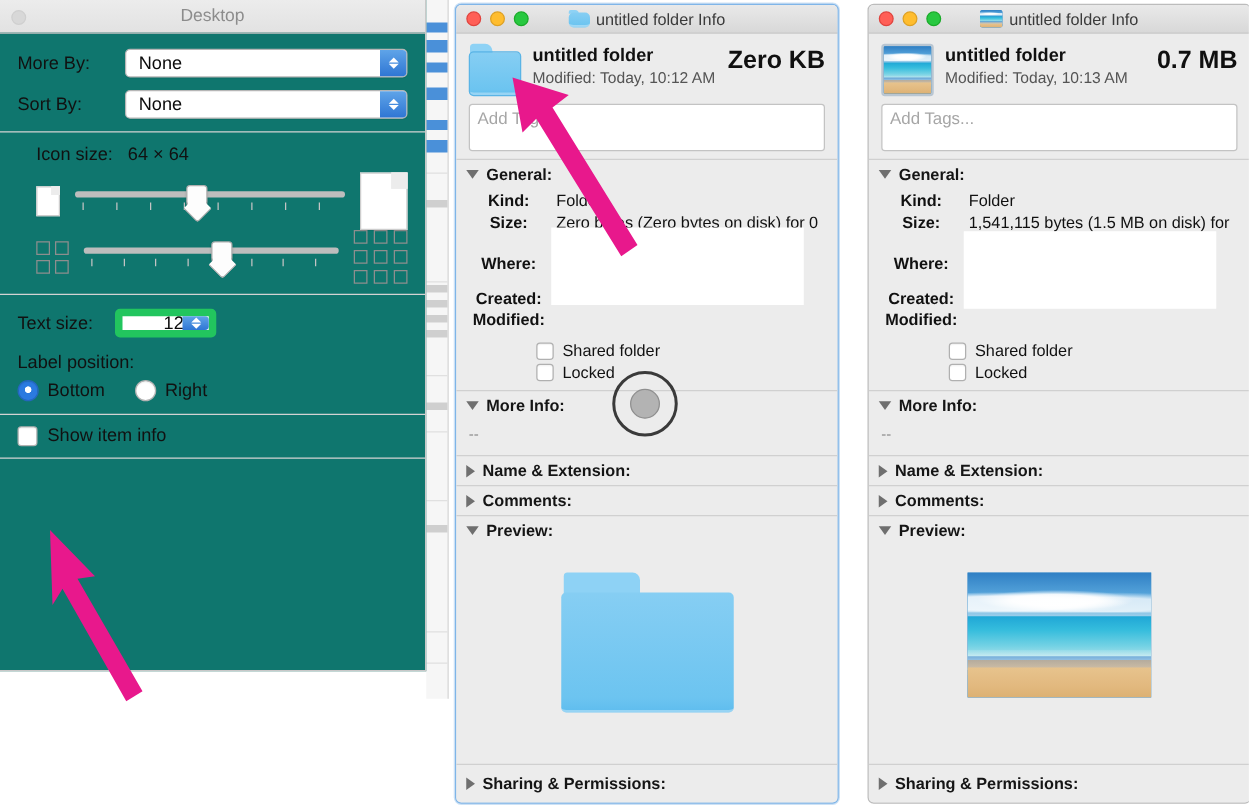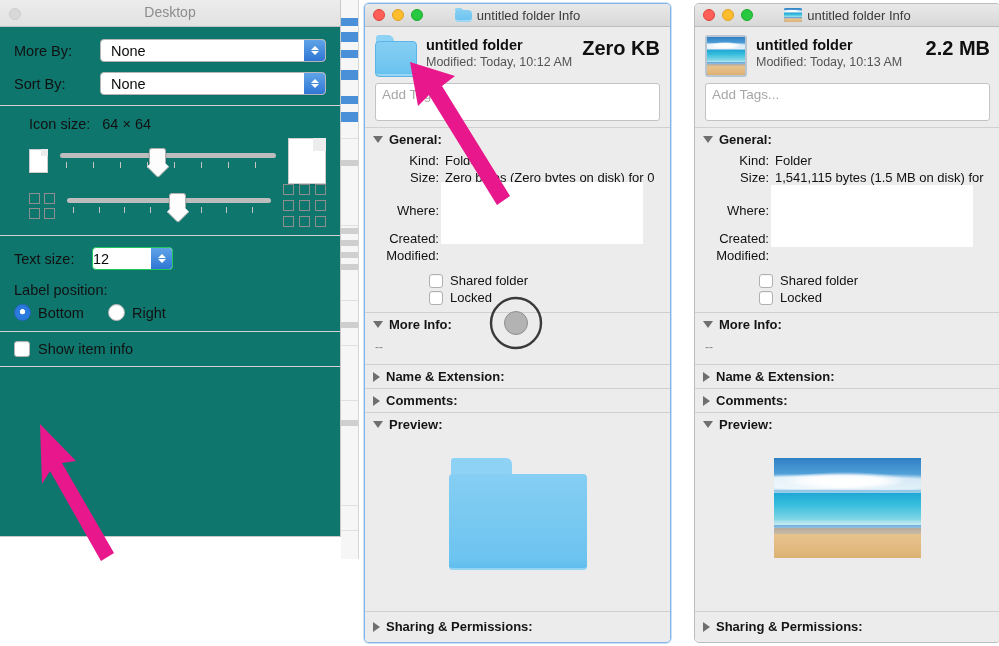--- a/index.html
+++ b/index.html
@@ -108,22 +108,22 @@
   .gridglyph { display:grid; gap:4px; }
   .gridglyph b { display:block; border:1.5px solid #8e8e8e; background:transparent; }
   .gridglyph.g2 { grid-template-columns: repeat(2,1fr); }
   .gridglyph.g2 b { width:11px; height:11px; }
   .gridglyph.g3 { grid-template-columns: repeat(3,1fr); gap:5px; }
   .gridglyph.g3 b { width:11px; height:11px; }
 
   
   .stepper {
     position:relative; width:81px; height:23px; background:#fff;
-    border:1px solid #22c55e; border-radius:4px;
-    display:flex; align-items:center; justify-content:flex-start;
+    border:6px solid #22c55e; border-radius:4px;
+    display:flex; align-items:center; justify-content:flex-end;
     font-size:14.5px; color:#0b0b0b; padding-right:20px;
   }
   .stepper .arrows{
     position:absolute; right:0; top:0; bottom:0; width:21px;
     background: linear-gradient(to bottom,#5fa4e8,#2f76d4);
     border-radius:0 3px 3px 0;
     display:flex;flex-direction:column;align-items:center;justify-content:center;gap:1px;
   }
   .stepper .arrows i{display:block;width:0;height:0;}
   .stepper .arrows .up{border-left:4px solid transparent;border-right:4px solid transparent;border-bottom:4px solid #fff;}
@@ -208,21 +208,21 @@
   .sep { height:1px; background:#d0d0d0; }
 
   .disc { padding:4px 0 4px 8px; display:flex; align-items:center; gap:6px;
           font-size:13px; font-weight:bold; color:#151515; }
   .tri { width:0;height:0; }
   .tri.down { border-left:5px solid transparent;border-right:5px solid transparent;border-top:7px solid #6f6f6f; }
   .tri.right { border-top:5px solid transparent;border-bottom:5px solid transparent;border-left:7px solid #6f6f6f; }
 
   .kvs { padding: 2px 10px 6px 10px; position:relative; }
   .kv { display:flex; font-size:13px; color:#111; line-height:16px; margin-bottom:1px; }
-  .kv .k { width:70px; text-align:right; font-weight:normal; flex:none; padding-right:6px; }
+  .kv .k { width:70px; text-align:center; font-weight:bold; flex:none; padding-right:6px; }
   .kv .v { flex:1; }
   .kv.tall { min-height:16px; }
 
   .redact {
     position:absolute; background:#fff;
   }
 
   .cbrow { display:flex; align-items:center; padding-left:64px; margin:2px 0; }
   .cbrow .cb {
     width:14px;height:14px;border-radius:3px;background:#fff;
@@ -579,21 +579,21 @@
             <span class="clouds"></span>
             <span class="sea"></span>
           <span class="foam"></span>
             <span class="wet"></span>
             <span class="sand"></span>
         </div>
         <div class="meta">
           <div class="iw-name">untitled folder</div>
           <div class="iw-mod">Modified: Today, 10:13 AM</div>
         </div>
-        <div class="iw-size">2.2 MB</div>
+        <div class="iw-size">0.7 MB</div>
       </div>
 
       <div class="tagfield">Add Tags...</div>
 
       <div class="sep"></div>
       <div class="disc">
         <span class="tri down"></span>
         <span>General:</span>
       </div>
 

